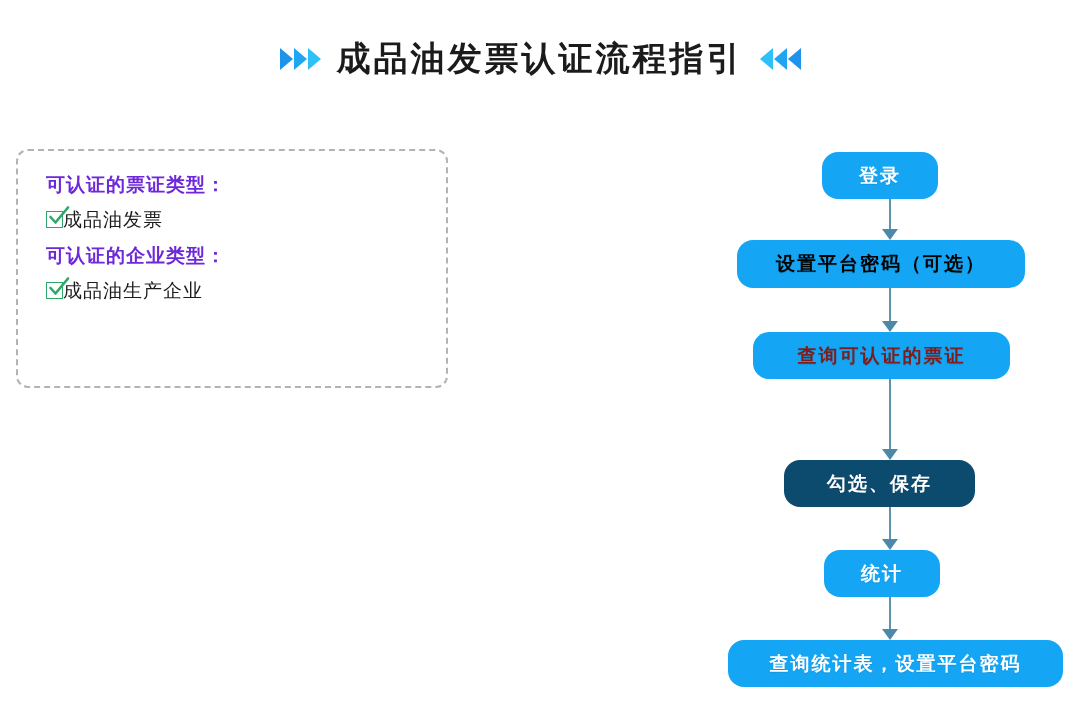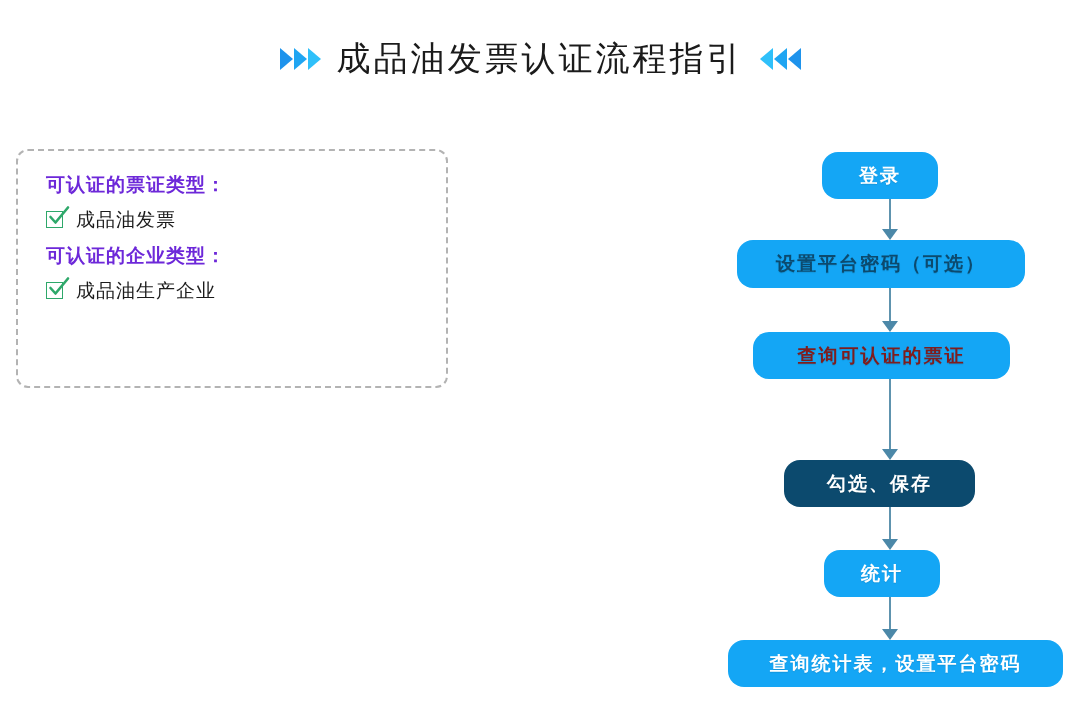--- a/index.html
+++ b/index.html
@@ -49,21 +49,21 @@
   .arrow-group.left .tri {
     border-right: 13px solid #2BA8F3;
   }
   .arrow-group.left .tri:nth-child(1) { border-right-color: #2FC0FA; }
   .arrow-group.left .tri:nth-child(2) { border-right-color: #1FA5F2; }
   .arrow-group.left .tri:nth-child(3) { border-right-color: #1E93EC; }
 
   #title-text {
     font-family: "DejaVu Serif", "Liberation Serif", serif;
     font-size: 34px;
-    font-weight: normal;
+    font-weight: bold;
     color: #1b1b1b;
     letter-spacing: 3px;
     white-space: nowrap;
   }
 
   
   #info-panel {
     position: absolute;
     left: 16px;
     top: 149px;
@@ -80,21 +80,20 @@
     font-weight: bold;
     color: #6d28d9;
     letter-spacing: 1px;
     line-height: 1;
     margin-bottom: 16px;
     white-space: nowrap;
   }
   .info-item {
     display: flex;
     align-items: center;
-    gap: 13px;
     margin-bottom: 17px;
     line-height: 1;
   }
   .info-item-label {
     font-family: "DejaVu Serif", "Liberation Serif", serif;
     font-size: 19px;
     color: #1b1b1b;
     letter-spacing: 1px;
     white-space: nowrap;
   }
@@ -230,21 +229,21 @@
   </div>
   <div class="flow-arrow" style="top: 457px; height: 43px;">
     <span class="shaft" style="height: 34px; background: rgb(94, 147, 174);"></span>
       <span class="head"></span>
   </div>
 
   <div class="flow-box" style="left: 122px; top: 12px; width: 116px; height: 47px; background: rgb(20, 166, 245);">
     <span class="flow-box-label" style="color: rgb(255, 255, 255);">登录</span>
   </div>
   <div class="flow-box" style="left: 37px; top: 100px; width: 288px; height: 48px; background: rgb(20, 166, 245);">
-    <span class="flow-box-label" style="color: #0c4a6e;">设置平台密码（可选）</span>
+    <span class="flow-box-label" style="color: #000000;">设置平台密码（可选）</span>
   </div>
   <div class="flow-box" style="left: 53px; top: 192px; width: 257px; height: 47px; background: rgb(20, 166, 245);">
     <span class="flow-box-label" style="color: #7f1d1d;">查询可认证的票证</span>
   </div>
   <div class="flow-box" style="left: 84px; top: 320px; width: 191px; height: 47px; background: #0c4a6e;">
     <span class="flow-box-label" style="color: rgb(255, 255, 255);">勾选、保存</span>
   </div>
   <div class="flow-box" style="left: 124px; top: 410px; width: 116px; height: 47px; background: rgb(20, 166, 245);">
     <span class="flow-box-label" style="color: rgb(255, 255, 255);">统计</span>
   </div>

